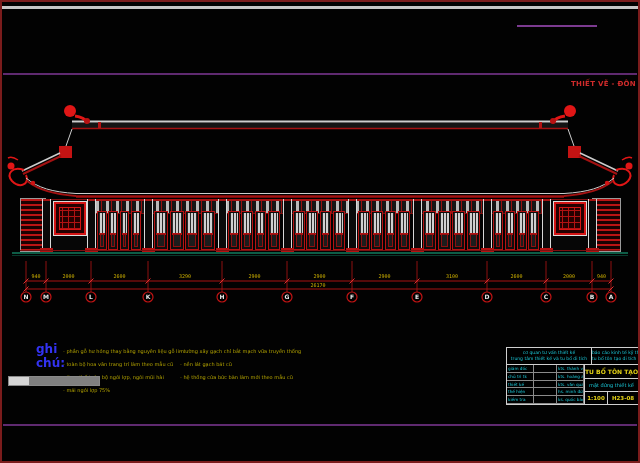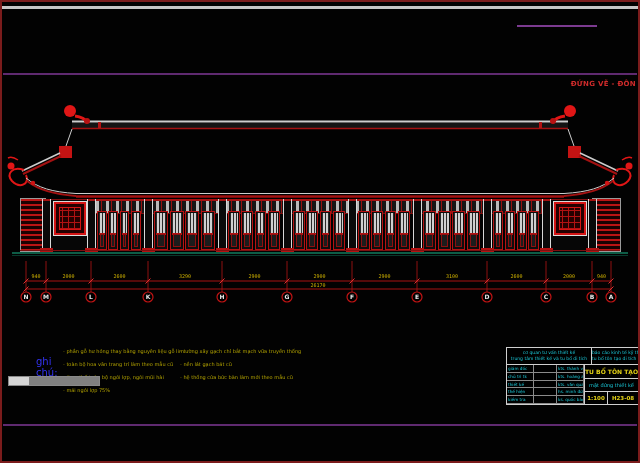--- a/index.html
+++ b/index.html
@@ -33,21 +33,21 @@
       background:repeating-linear-gradient(90deg,#2a2a2a 0 1px,rgba(0,0,0,0) 1px 3px),#cfcfcf;
       border-bottom:2px solid #b41212;}
   .leaf::after{content:"";position:absolute;left:2px;right:2px;bottom:2px;height:30%;
       border:1px solid #8b1010;background:#1c1c1c;}
   .ground{left:12px;top:252px;width:616px;height:2px;background:#0e5c46;}
   .ground2{left:12px;top:255px;width:616px;height:1px;background:#07392b;}
   .baseline{left:20px;top:250px;width:600px;height:1px;background:#7e1010;}
   .main-title{position:absolute;left:200px;top:309px;width:240px;text-align:center;
       color:#b31313;font-size:9px;font-weight:bold;letter-spacing:.6px;z-index:12;}
   .notes{position:absolute;left:0;top:0;z-index:12;}
-  .notes-heading{position:absolute;left:36px;top:356px;color:#3333f2;font-size:10px;font-weight:normal;}
+  .notes-heading{position:absolute;left:36px;top:342px;color:#3333f2;font-size:12px;font-weight:bold;}
   .note-col{position:absolute;top:345px;color:#b3a300;font-size:5px;line-height:13px;white-space:nowrap;}
   .note-col.l{left:63px;} .note-col.r{left:180px;}
   .scalebar{position:absolute;left:8px;top:376px;width:90px;height:8px;border:1px solid #8a8a8a;
       background:linear-gradient(90deg,#d5d5d5 0 20px,#808080 20px 100%);z-index:12;}
   .tblock{position:absolute;left:506px;top:347px;width:131px;height:56px;border:1px solid #cfcfcf;
       background:#000;z-index:12;}
   .tb-top{display:flex;height:16px;border-bottom:1px solid #cfcfcf;}
   .tb-unit{width:84px;border-right:1px solid #cfcfcf;}
   .tb-proj{flex:1;}
   .tb-unit,.tb-proj{color:#1ac8d8;font-size:4.5px;text-align:center;padding-top:2px;line-height:6px;
@@ -68,21 +68,21 @@
 </style>
 </head>
 <body>
 
 <div class="page">
   <div class="frame"></div>
   <div class="hline top-white"></div>
   <div class="hline purple-short"></div>
   <div class="hline purple-1"></div>
   <div class="hline purple-2"></div>
-  <div class="corner-note">ĐỨNG VẼ - ĐÔN</div>
+  <div class="corner-note">THIẾT VẼ - ĐÔN</div>
 
   <svg class="layer" width="640" height="463">
     <line x1="72" y1="121.5" x2="568" y2="121.5" stroke="#cdcdcd" stroke-width="2"></line>
     <rect x="72" y="123" width="496" height="5" fill="#141414"></rect>
     <line x1="72" y1="128.5" x2="568" y2="128.5" stroke="#a31111" stroke-width="1.5"></line>
     <rect x="98" y="122" width="3" height="6" fill="#b31212"></rect>
     <rect x="539" y="122" width="3" height="6" fill="#b31212"></rect>
     <circle cx="70" cy="111" r="6" fill="#e01616"></circle>
     <path d="M75,116 q9,1 13,7" stroke="#e01616" stroke-width="3" fill="none"></path>
     <circle cx="87" cy="121" r="3" fill="#b81212"></circle>

